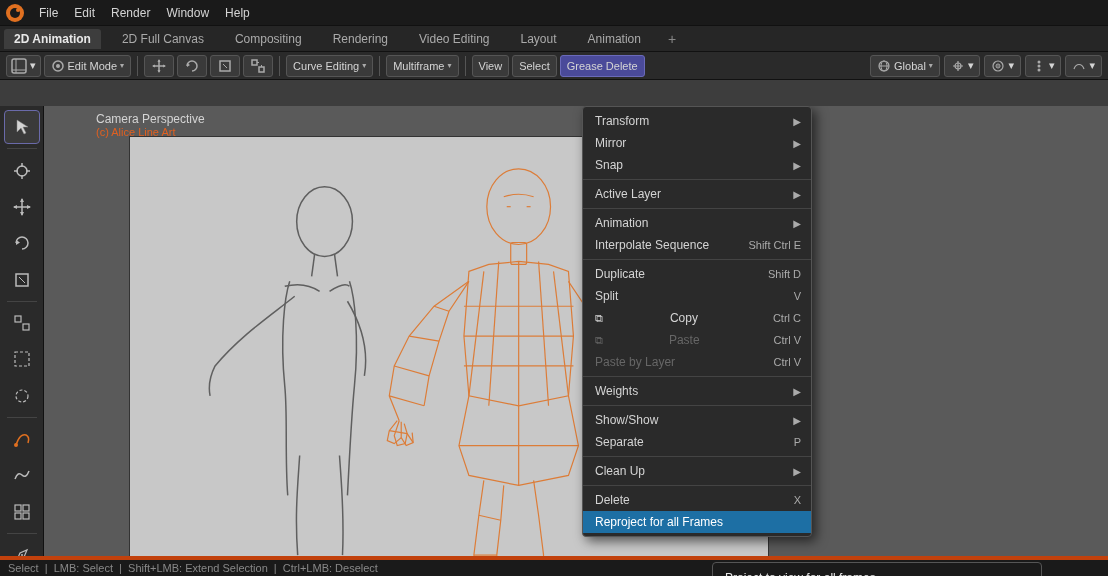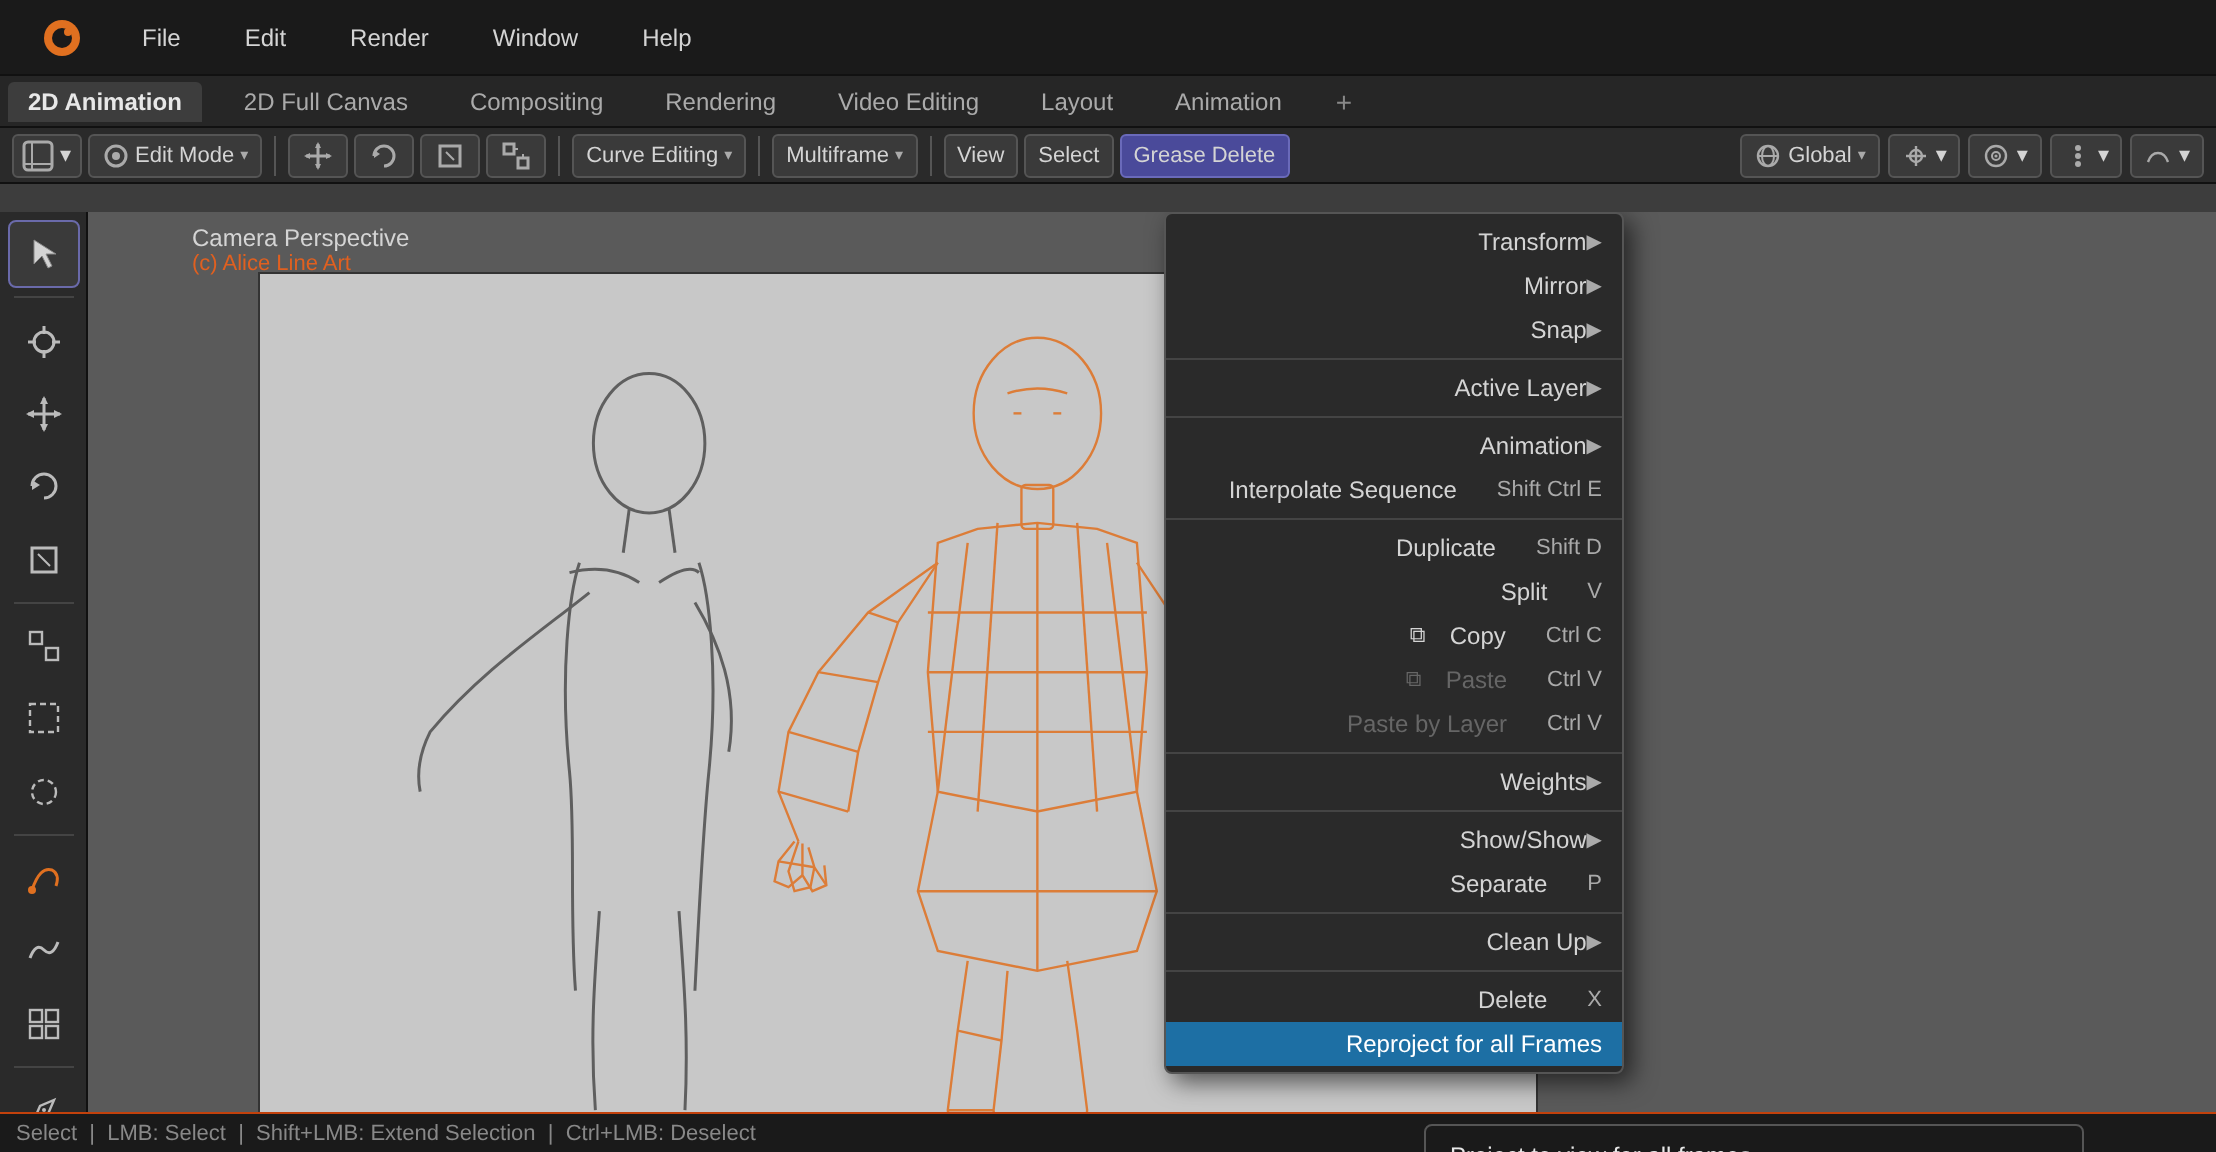--- a/index.html
+++ b/index.html
@@ -11,25 +11,25 @@
       font-size: 12px;
       color: #d4d4d4;
       overflow: hidden;
       position: relative;
     }
 
     
     .top-menubar {
       display: flex;
       align-items: center;
-      height: 38px;
+      height: 26px;
       background: #1a1a1a;
       border-bottom: 1px solid #111;
-      padding: 0 20px;
-      gap: 18px;
+      padding: 0 4px;
+      gap: 2px;
       position: relative;
       z-index: 10;
     }
     .menu-logo {
       width: 22px;
       height: 22px;
       margin-right: 4px;
       display: flex;
       align-items: center;
       justify-content: center;
@@ -198,21 +198,21 @@
       border: 1px solid #555;
       border-radius: 4px;
       min-width: 230px;
       z-index: 1000;
       box-shadow: 4px 4px 12px rgba(0,0,0,0.6);
       padding: 3px 0;
     }
     .menu-item {
       display: flex;
       align-items: center;
-      justify-content: flex-end;
+      justify-content: space-between;
       padding: 4px 10px 4px 12px;
       cursor: pointer;
       color: #d4d4d4;
       font-size: 12px;
       white-space: nowrap;
       min-height: 22px;
     }
     .menu-item.highlighted { background: #1d6fa4; color: #fff; }
     .menu-item.disabled { color: #666; cursor: default; }
     .menu-item .shortcut { color: #aaa; font-size: 11px; margin-left: 20px; }
@@ -237,21 +237,21 @@
     }
 
     
     .status-bar {
       position: absolute;
       bottom: 0;
       left: 0;
       right: 0;
       height: 20px;
       background: #1a1a1a;
-      border-top: 1px solid #c2410c;
+      border-top: 4px solid #c2410c;
       display: flex;
       align-items: center;
       padding: 0 8px;
       font-size: 11px;
       color: #888;
       z-index: 5;
     }
 
     
     .header-right {

